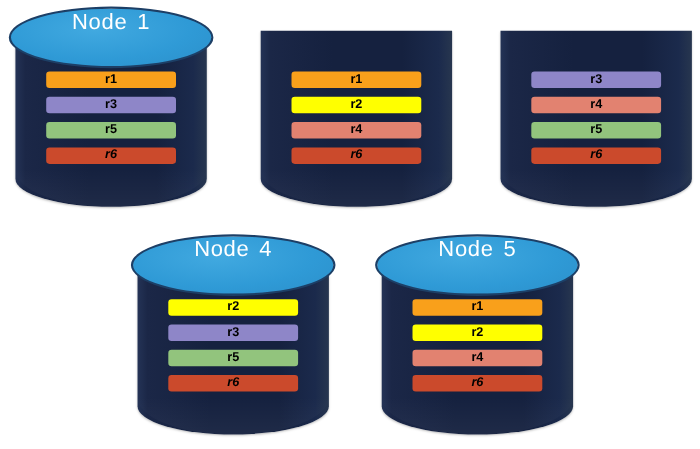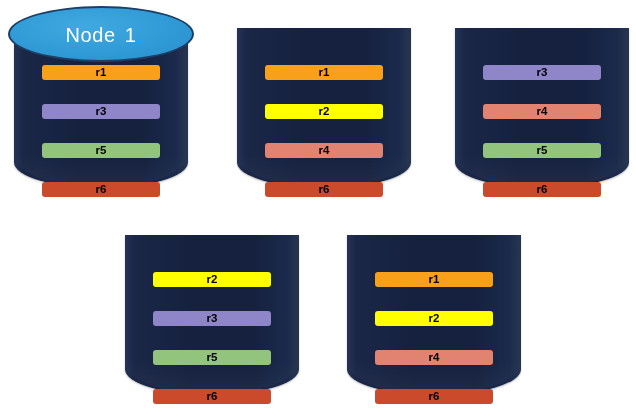--- a/index.html
+++ b/index.html
@@ -54,21 +54,20 @@
     position: absolute;
     left: 0;
     right: 0;
     top: 0;
     height: 56px;
     border-radius: 50%;
     background: radial-gradient(ellipse at 42% 36%, #41a9e0 0%, #2f9ad6 58%, #2b8fca 100%);
     border: 2px solid #1d3f66;
     box-sizing: border-box;
     display: flex;
-    align-items: center;
     justify-content: center;
   }
   .node-label {
     color: #ffffff;
     font-size: 20px;
     font-weight: 400;
     letter-spacing: .6px;
     white-space: nowrap;
     transform: translateY(1px);
   }
@@ -76,31 +75,31 @@
 
   
   .replicas {
     position: absolute;
     left: 34px;
     right: 34px;
     top: 59px;
   }
   .replica {
     height: 15px;
-    margin-bottom: 24px;
+    margin-bottom: 8px;
     border-radius: 3px;
     display: flex;
     align-items: center;
     justify-content: center;
     color: #000000;
     font-size: 11.5px;
     font-weight: bold;
     line-height: 1;
   }
-  .replica:last-child { margin-bottom: 4px; }
+  .replica:last-child { margin-bottom: 4px; font-style: italic; }
 </style>
 </head>
 <body>
 
 <div id="diagram">
     <div class="node" style="left: 8px; top: 6px;">
       <div class="cyl-body"></div>
       <div class="cyl-bottom-shade"></div>
       <div class="replicas">
         <div class="replica" style="background: rgb(249, 160, 27);">r1</div>
@@ -134,24 +133,30 @@
     </div>
     <div class="node" style="left: 119px; top: 213px;">
       <div class="cyl-body"></div>
       <div class="cyl-bottom-shade"></div>
       <div class="replicas">
         <div class="replica" style="background: rgb(255, 255, 0);">r2</div>
         <div class="replica" style="background: rgb(142, 134, 200);">r3</div>
         <div class="replica" style="background: rgb(146, 196, 125);">r5</div>
         <div class="replica" style="background: rgb(203, 74, 44);">r6</div>
       </div>
+      <div class="cyl-top">
+        <div class="node-label"><span>Node</span><span class="num">4</span></div>
+      </div>
     </div>
     <div class="node" style="left: 341px; top: 213px;">
       <div class="cyl-body"></div>
       <div class="cyl-bottom-shade"></div>
       <div class="replicas">
         <div class="replica" style="background: rgb(249, 160, 27);">r1</div>
         <div class="replica" style="background: rgb(255, 255, 0);">r2</div>
         <div class="replica" style="background: rgb(226, 130, 112);">r4</div>
         <div class="replica" style="background: rgb(203, 74, 44);">r6</div>
       </div>
+      <div class="cyl-top">
+        <div class="node-label"><span>Node</span><span class="num">5</span></div>
+      </div>
     </div>
   </div>
 
 </body></html>

